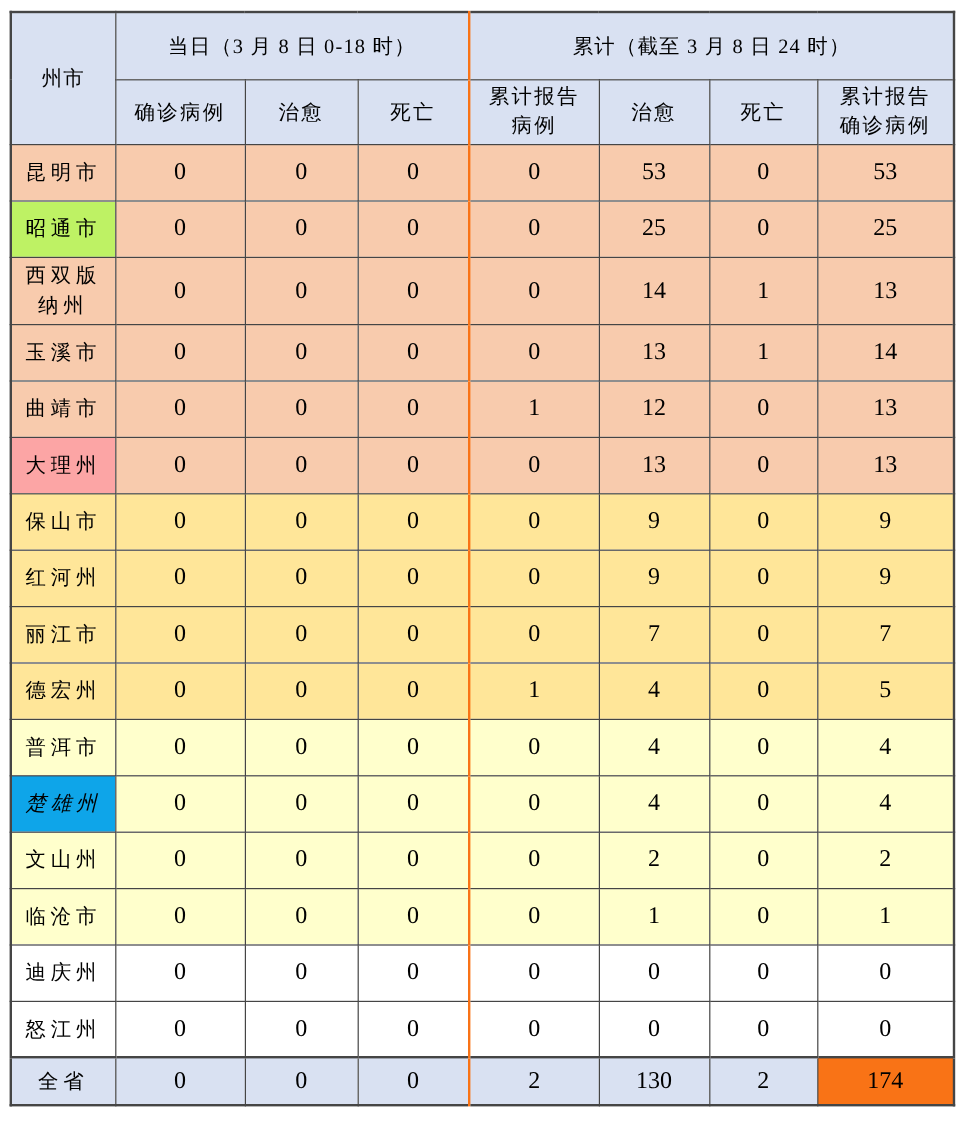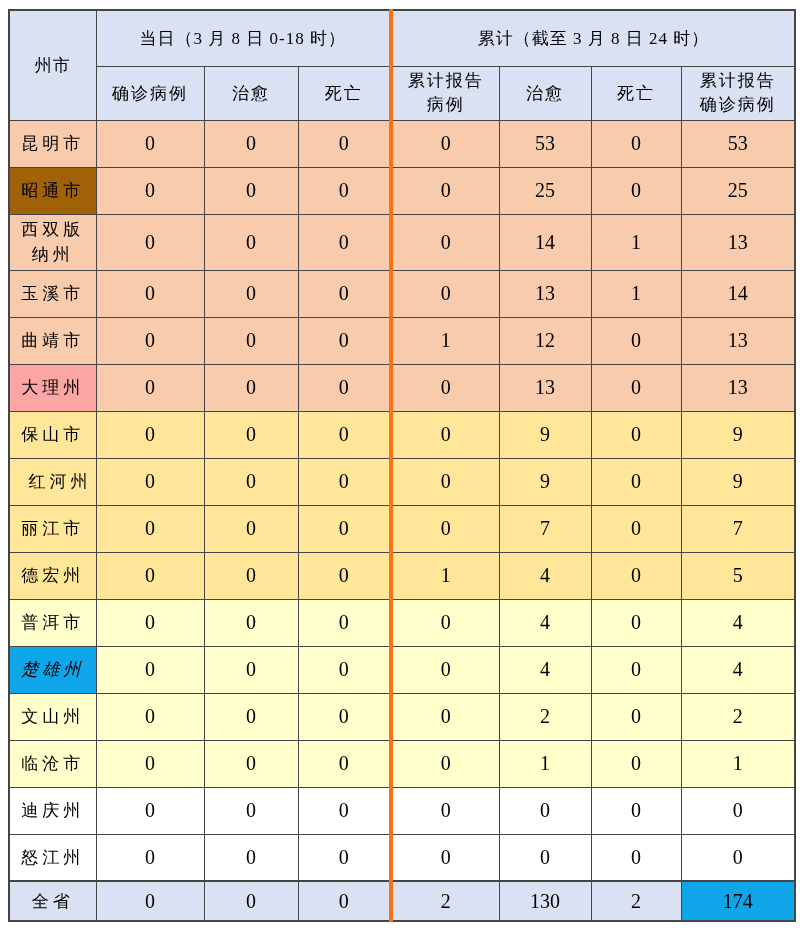--- a/index.html
+++ b/index.html
@@ -24,21 +24,21 @@
   table.report td {
     border: 1px solid #454545;
     text-align: center;
     vertical-align: middle;
     padding: 2px 4px;
     box-sizing: border-box;
     overflow: hidden;
   }
   
   table.report .group-split {
-    border-left: 4px solid #f97316;
+    border-left: 2px solid #f97316;
     margin-left: 40px;
   }
   thead th {
     font-weight: normal;
     font-size: 17px;
     letter-spacing: 1px;
   }
   thead tr.hrow1 th { height: 56px; }
   thead tr.hrow2 th { height: 52px; letter-spacing: 2px; }
   th.multiline {
@@ -99,21 +99,21 @@
           <td class="region" style="background: rgb(248, 203, 173);">昆明市</td>
           <td style="background: rgb(248, 203, 173);">0</td>
           <td style="background: rgb(248, 203, 173);">0</td>
           <td style="background: rgb(248, 203, 173);">0</td>
           <td class="group-split" style="background: rgb(248, 203, 173);">0</td>
           <td style="background: rgb(248, 203, 173);">53</td>
           <td style="background: rgb(248, 203, 173);">0</td>
           <td style="background: rgb(248, 203, 173);">53</td>
         </tr>
         <tr>
-          <td class="region" style="background: #a16207;">昭通市</td>
+          <td class="region" style="background: #bef264;">昭通市</td>
           <td style="background: rgb(248, 203, 173);">0</td>
           <td style="background: rgb(248, 203, 173);">0</td>
           <td style="background: rgb(248, 203, 173);">0</td>
           <td class="group-split" style="background: rgb(248, 203, 173);">0</td>
           <td style="background: rgb(248, 203, 173);">25</td>
           <td style="background: rgb(248, 203, 173);">0</td>
           <td style="background: rgb(248, 203, 173);">25</td>
         </tr>
         <tr>
           <td class="region" style="background: rgb(248, 203, 173);">西双版
@@ -160,21 +160,21 @@
           <td class="region" style="background: rgb(255, 230, 153);">保山市</td>
           <td style="background: rgb(255, 230, 153);">0</td>
           <td style="background: rgb(255, 230, 153);">0</td>
           <td style="background: rgb(255, 230, 153);">0</td>
           <td class="group-split" style="background: rgb(255, 230, 153);">0</td>
           <td style="background: rgb(255, 230, 153);">9</td>
           <td style="background: rgb(255, 230, 153);">0</td>
           <td style="background: rgb(255, 230, 153);">9</td>
         </tr>
         <tr>
-          <td class="region" style="background: rgb(255, 230, 153); text-align: right;">红河州</td>
+          <td class="region" style="background: rgb(255, 230, 153);">红河州</td>
           <td style="background: rgb(255, 230, 153);">0</td>
           <td style="background: rgb(255, 230, 153);">0</td>
           <td style="background: rgb(255, 230, 153);">0</td>
           <td class="group-split" style="background: rgb(255, 230, 153);">0</td>
           <td style="background: rgb(255, 230, 153);">9</td>
           <td style="background: rgb(255, 230, 153);">0</td>
           <td style="background: rgb(255, 230, 153);">9</td>
         </tr>
         <tr>
           <td class="region" style="background: rgb(255, 230, 153);">丽江市</td>
@@ -257,17 +257,17 @@
           <td style="background: rgb(255, 255, 255);">0</td>
         </tr>
         <tr class="total">
           <td class="region" style="background: rgb(217, 225, 242);">全省</td>
           <td style="background: rgb(217, 225, 242);">0</td>
           <td style="background: rgb(217, 225, 242);">0</td>
           <td style="background: rgb(217, 225, 242);">0</td>
           <td class="group-split" style="background: rgb(217, 225, 242);">2</td>
           <td style="background: rgb(217, 225, 242);">130</td>
           <td style="background: rgb(217, 225, 242);">2</td>
-          <td style="background: #0ea5e9;">174</td>
+          <td style="background: #f97316;">174</td>
         </tr>
       </tbody>
   </table>
 </div>
 
 </body></html>

